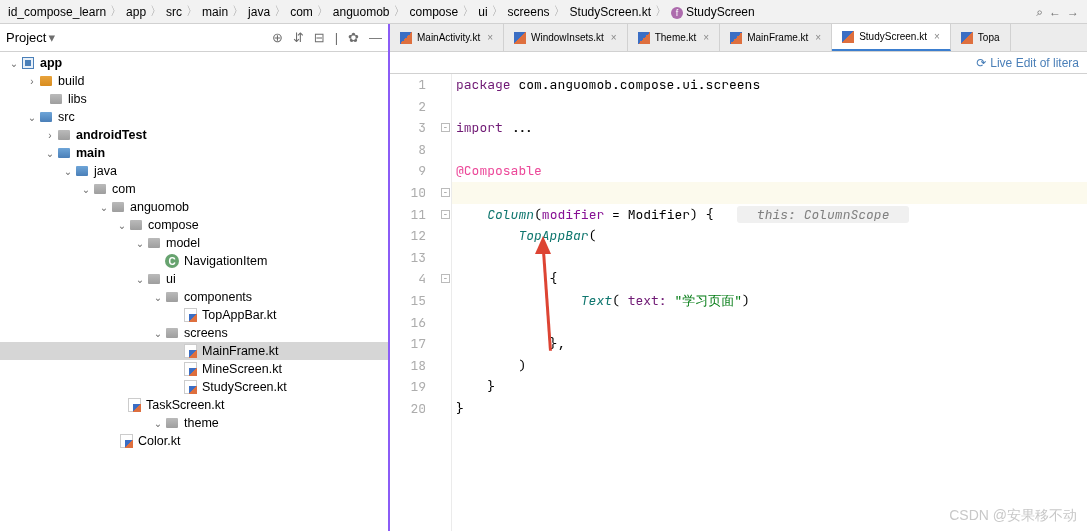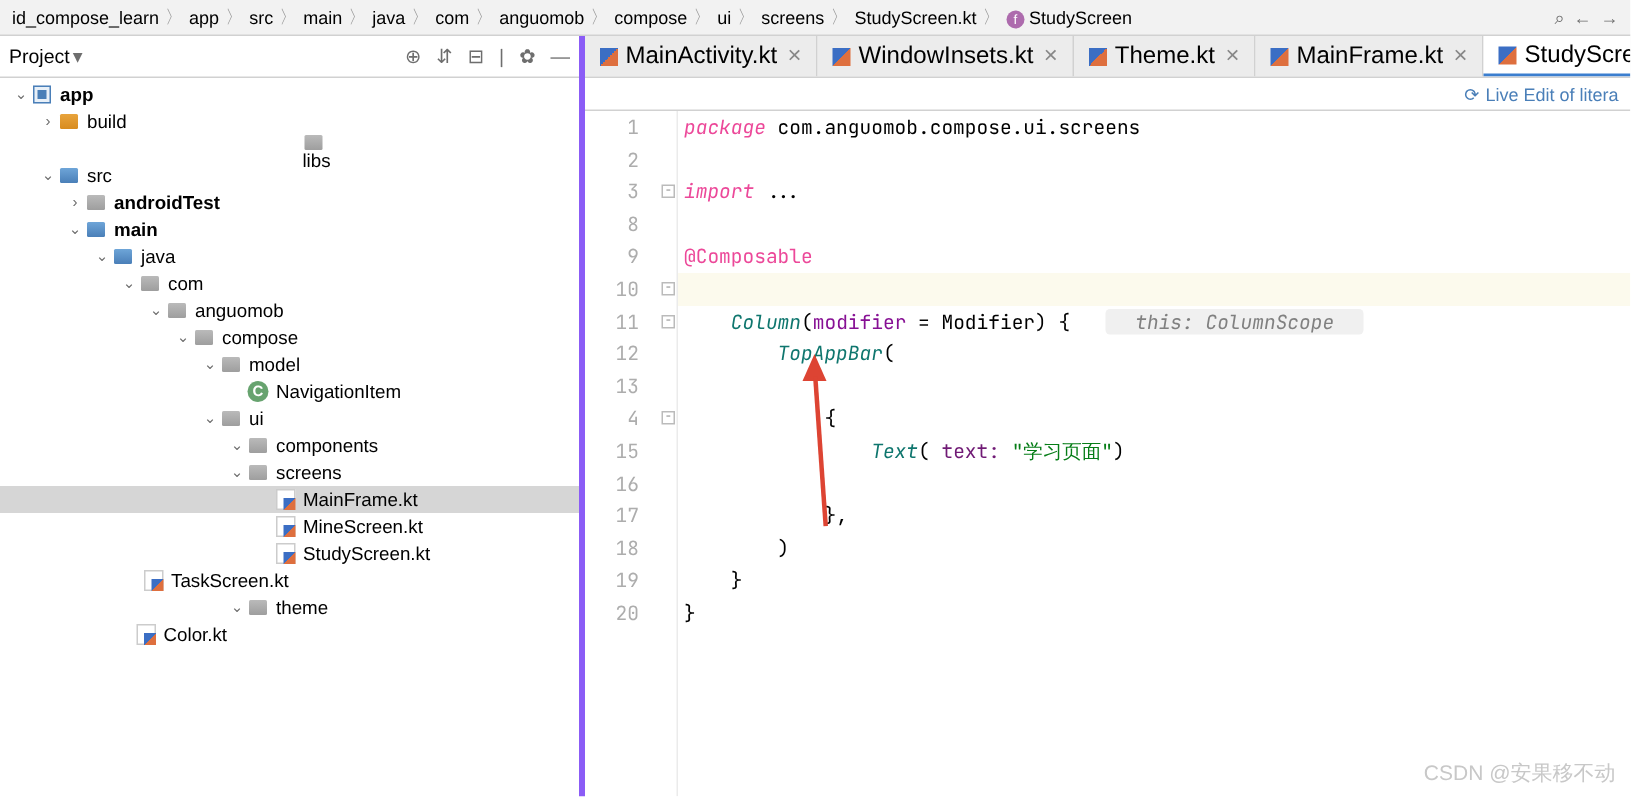--- a/index.html
+++ b/index.html
@@ -10,21 +10,21 @@
     .breadcrumb .crumb { color: #000; }
     .breadcrumb .sep { color: #999; margin: 0 4px; }
     .breadcrumb .kt-icon::before { content: "f"; display:inline-block; background:#ad6bad; color:#fff; border-radius:50%; width:12px; height:12px; line-height:12px; text-align:center; font-size:9px; margin-right:3px;}
     .breadcrumb-right { margin-left: auto; display:flex; gap:6px; }
     .breadcrumb-right .ic { color:#6e6e6e; }
     
     
     .layout { display: flex; height: calc(100% - 24px); }
     
     
-    .project-panel { width: 390px; border-right: 4px solid #8b5cf6; background: #fff; display:flex; flex-direction:column; overflow:hidden;}
+    .project-panel { width: 390px; border-right: 2px solid #8b5cf6; background: #fff; display:flex; flex-direction:column; overflow:hidden;}
     .project-header { display: flex; align-items: center; padding: 2px 6px; border-bottom: 1px solid #d1d1d1; height: 28px; font-size: 13px; }
     .project-header .title { font-weight: normal; }
     .project-header .tools { margin-left: auto; display:flex; gap:10px; color:#6e6e6e;}
     .project-header .chev { color:#6e6e6e; margin: 0 2px;}
     
     .tree { padding: 2px 0; overflow-y: auto; flex:1;}
     .tree-row { display: flex; align-items: center; height: 18px; white-space: nowrap; font-size: 12.5px; }
     .tree-row.selected { background: #d6d6d6; }
     .tree-toggle { width: 12px; text-align: center; color: #6e6e6e; font-size: 10px; user-select:none;}
     .tree-icon { width: 16px; height:16px; display:inline-flex; align-items:center; justify-content:center; margin-right: 4px; }
@@ -34,40 +34,40 @@
     .folder-gray { background: linear-gradient(#bababa,#9e9e9e); width:12px; height:10px; border-radius:1px;}
     .folder-blue { background: linear-gradient(#6ea5d8,#4a7fb8); width:12px; height:10px; border-radius:1px;}
     .module-icon { width:12px; height:12px; border:1px solid #4a7fb8; background:#e8f0f8; position:relative;}
     .module-icon::after{content:""; position:absolute; inset:2px; background:#4a7fb8;}
     .kt-file { width:13px; height:14px; background:#fff; border:1px solid #ccc; position:relative;}
     .kt-file::after { content:""; position:absolute; right:-1px; bottom:-1px; width:8px; height:8px; background: linear-gradient(135deg,#3b6ec4 50%,#de6f3e 50%);}
     .class-icon { width:14px; height:14px; border-radius:50%; background:#67a36f; color:#fff; display:flex; align-items:center; justify-content:center; font-size:10px; font-weight:bold;}
     
     
     .editor { flex:1; display:flex; flex-direction:column; overflow:hidden;}
-    .tabs { height: 28px; display:flex; align-items:stretch; background:#ececec; border-bottom:1px solid #d1d1d1; font-size:16px; overflow:hidden;}
+    .tabs { height: 28px; display:flex; align-items:stretch; background:#ececec; border-bottom:1px solid #d1d1d1; font-size:10px; overflow:hidden;}
     .tab { display:flex; align-items:center; padding: 0 10px; border-right:1px solid #d1d1d1; gap:5px; background:#ececec;}
     .tab.active { background:#fff; border-bottom:2px solid #3b7ecf;}
     .tab .close { color:#888; margin-left:2px;}
     .tab-kt-icon { width:12px; height:12px; position:relative;}
     .tab-kt-icon::after { content:""; position:absolute; inset:0; background: linear-gradient(135deg,#3b6ec4 50%,#de6f3e 50%);}
     
     .live-edit { height:22px; text-align:right; padding:3px 8px; color:#4a7fb8; border-bottom:1px solid #d1d1d1; font-size:12px; display:flex; justify-content:flex-end; align-items:center; gap:4px;}
     .live-edit-ic { color:#4a7fb8;}
     
     .code-area { flex:1; display:flex; font-family: "JetBrains Mono", Consolas, monospace; font-size:13px; line-height:21.6px; overflow:auto; position:relative;}
     .gutter { width: 50px; background:#fff; text-align:right; color:#adadad; padding-right:14px; border-right:0; user-select:none; flex-shrink:0;}
     .gutter div { height:21.6px; }
     .fold-gutter { width:12px; background:#fff; border-right:1px solid #ebebeb; flex-shrink:0;}
     .fold-gutter div { height:21.6px; position:relative;}
     .fold-mark { position:absolute; left:1px; top:6px; width:9px; height:9px; border:1px solid #bbb; background:#fff; font-size:8px; line-height:7px; text-align:center; color:#888;}
     .code { flex:1; padding-left: 4px; position:relative;}
     .code-line { height:21.6px; white-space:pre; }
     .hl-line { background:#fcfaed; position:absolute; left:0; right:0; height:21.6px; }
-    .kw { color:#ec4899;font-style:italic; }
+    .kw { color:#701a75; }
     .fn { color:#0f766e; font-style:italic; }
     .annot { color:#ec4899; }
     .str { color:#067d17; }
     .param { color:#808080; font-style:italic; background:#f0f0f0; padding:0 20px; border-radius:3px;margin-top:38px;}
     .paramname { color:#701a75; }
     .ident { color:#871094; }
     .box-fn { border:1px solid #b8d8b0; background:#f5fbf3; padding:0 2px;}
     
     .arrow-overlay { position:absolute; pointer-events:none;}
     .arrow-line { position:absolute; width:3px; background:#d43; }
@@ -132,21 +132,21 @@
           </span>
           <span class="tree-label bold">app</span>
         </div>
         <div class="tree-row" style="padding-left: 26px;">
           <span class="tree-toggle">›</span>
           <span class="tree-icon">
             <span class="folder-orange"></span>
           </span>
           <span class="tree-label">build</span>
         </div>
-        <div class="tree-row" style="padding-left: 36px; flex-direction: column;">
+        <div class="tree-row" style="padding-left: 36px;">
           <span class="tree-toggle"></span>
           <span class="tree-icon">
             <span class="folder-gray"></span>
           </span>
           <span class="tree-label">libs</span>
         </div>
         <div class="tree-row" style="padding-left: 26px;">
           <span class="tree-toggle">⌄</span>
           <span class="tree-icon">
             <span class="folder-blue"></span>
@@ -216,20 +216,27 @@
           </span>
           <span class="tree-label">ui</span>
         </div>
         <div class="tree-row" style="padding-left: 152px;">
           <span class="tree-toggle">⌄</span>
           <span class="tree-icon">
             <span class="folder-gray"></span>
           </span>
           <span class="tree-label">components</span>
         </div>
+        <div class="tree-row" style="padding-left: 170px;">
+          <span class="tree-toggle"></span>
+          <span class="tree-icon">
+            <span class="kt-file"></span>
+          </span>
+          <span class="tree-label">TopAppBar.kt</span>
+        </div>
         <div class="tree-row" style="padding-left: 152px;">
           <span class="tree-toggle">⌄</span>
           <span class="tree-icon">
             <span class="folder-gray"></span>
           </span>
           <span class="tree-label">screens</span>
         </div>
         <div class="tree-row selected" style="padding-left: 170px;">
           <span class="tree-toggle"></span>
           <span class="tree-icon">
@@ -244,35 +251,35 @@
           </span>
           <span class="tree-label">MineScreen.kt</span>
         </div>
         <div class="tree-row" style="padding-left: 170px;">
           <span class="tree-toggle"></span>
           <span class="tree-icon">
             <span class="kt-file"></span>
           </span>
           <span class="tree-label">StudyScreen.kt</span>
         </div>
-        <div class="tree-row" style="padding-left: 82px;">
+        <div class="tree-row" style="padding-left: 114px;">
           <span class="tree-toggle"></span>
           <span class="tree-icon">
             <span class="kt-file"></span>
           </span>
           <span class="tree-label">TaskScreen.kt</span>
         </div>
         <div class="tree-row" style="padding-left: 152px;">
           <span class="tree-toggle">⌄</span>
           <span class="tree-icon">
             <span class="folder-gray"></span>
           </span>
           <span class="tree-label">theme</span>
         </div>
-        <div class="tree-row" style="padding-left: 77px;">
+        <div class="tree-row" style="padding-left: 106px;">
           <span class="tree-toggle"></span>
           <span class="tree-icon">
             <span class="kt-file"></span>
           </span>
           <span class="tree-label">Color.kt</span>
         </div>
       </div>
   </div>
 
   <div class="editor">

